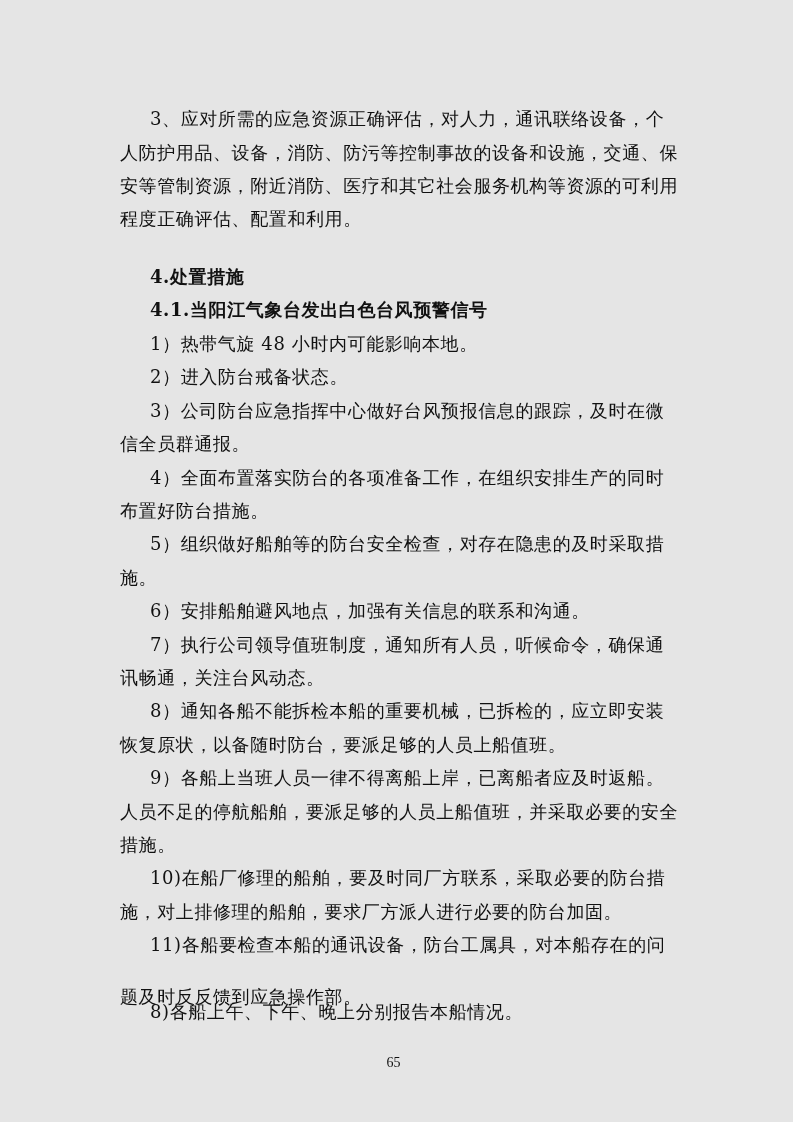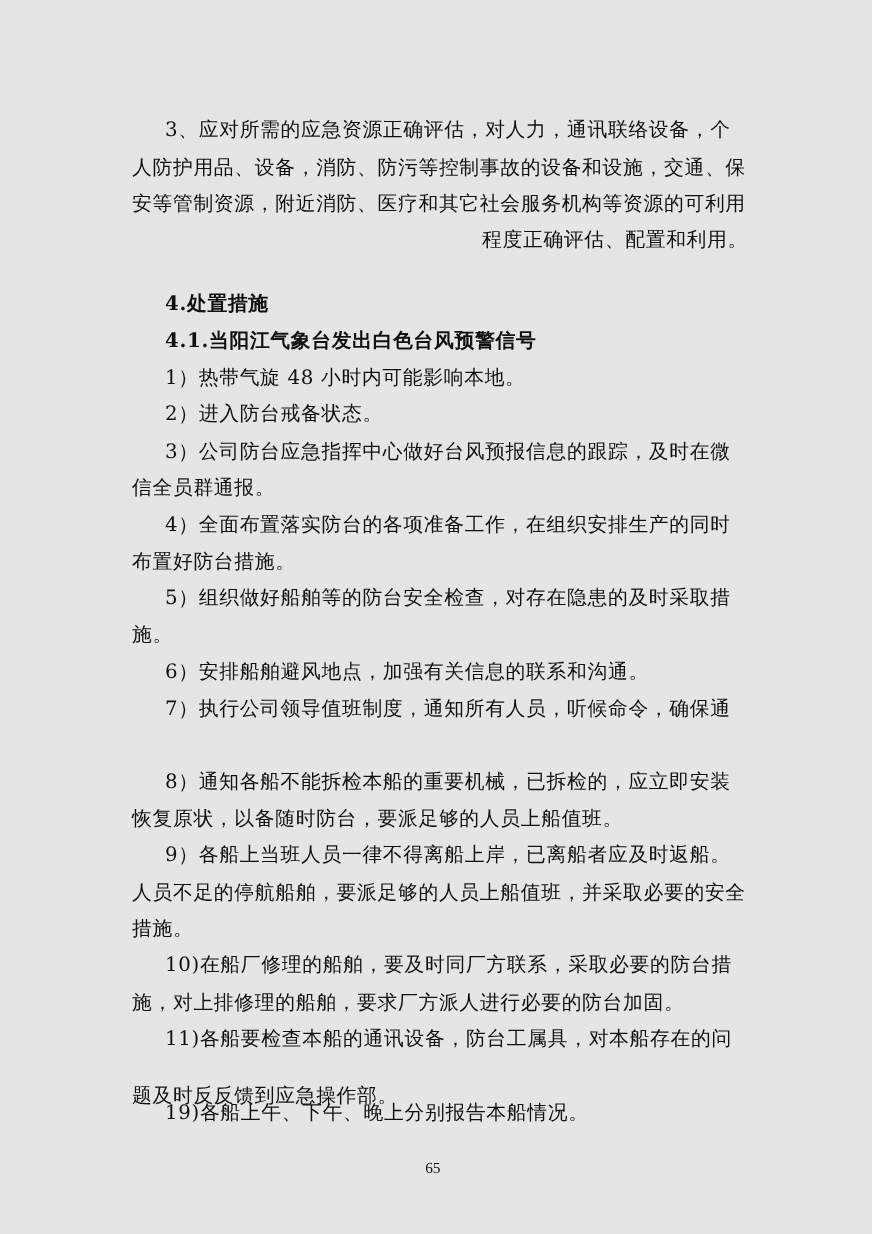--- a/index.html
+++ b/index.html
@@ -23,51 +23,52 @@
   }
 </style>
 </head>
 <body>
 
 <div class="page">
 
   <div class="line indent" style="top:108px;">3、应对所需的应急资源正确评估，对人力，通讯联络设备，个</div>
   <div class="line" style="top:142px;">人防护用品、设备，消防、防污等控制事故的设备和设施，交通、保</div>
   <div class="line" style="top:175px;">安等管制资源，附近消防、医疗和其它社会服务机构等资源的可利用</div>
-  <div class="line" style="top:208px;text-align:right;">程度正确评估、配置和利用。</div>
+  <div class="line" style="top:208px;">程度正确评估、配置和利用。</div>
 
   <div class="line indent bold" style="top:266px;">4.处置措施</div>
   <div class="line indent bold" style="top:299px;">4.1.当阳江气象台发出白色台风预警信号</div>
 
   <div class="line indent" style="top:333px;">1）热带气旋 48 小时内可能影响本地。</div>
 
   <div class="line indent" style="top:366px;">2）进入防台戒备状态。</div>
 
   <div class="line indent" style="top:400px;">3）公司防台应急指挥中心做好台风预报信息的跟踪，及时在微</div>
   <div class="line" style="top:433px;">信全员群通报。</div>
 
   <div class="line indent" style="top:467px;">4）全面布置落实防台的各项准备工作，在组织安排生产的同时</div>
   <div class="line" style="top:500px;">布置好防台措施。</div>
 
   <div class="line indent" style="top:533px;">5）组织做好船舶等的防台安全检查，对存在隐患的及时采取措</div>
   <div class="line" style="top:567px;">施。</div>
 
   <div class="line indent" style="top:600px;">6）安排船舶避风地点，加强有关信息的联系和沟通。</div>
 
   <div class="line indent" style="top:634px;">7）执行公司领导值班制度，通知所有人员，听候命令，确保通</div>
+  <div class="line" style="top:667px;">讯畅通，关注台风动态。</div>
 
   <div class="line indent" style="top:700px;">8）通知各船不能拆检本船的重要机械，已拆检的，应立即安装</div>
   <div class="line" style="top:734px;">恢复原状，以备随时防台，要派足够的人员上船值班。</div>
 
   <div class="line indent" style="top:767px;">9）各船上当班人员一律不得离船上岸，已离船者应及时返船。</div>
   <div class="line" style="top:801px;">人员不足的停航船舶，要派足够的人员上船值班，并采取必要的安全</div>
   <div class="line" style="top:834px;">措施。</div>
 
   <div class="line indent" style="top:867px;">10)在船厂修理的船舶，要及时同厂方联系，采取必要的防台措</div>
   <div class="line" style="top:901px;">施，对上排修理的船舶，要求厂方派人进行必要的防台加固。</div>
 
   <div class="line indent" style="top:934px;">11)各船要检查本船的通讯设备，防台工属具，对本船存在的问</div>
   <div class="line" style="top:986px;">题及时反反馈到应急操作部。</div>
 
-  <div class="line indent" style="top:1001px;">19)各船上午、下午、晚上分别报告本船情况。</div>
+  <div class="line indent" style="top:1001px;">8)各船上午、下午、晚上分别报告本船情况。</div>
 
   <div class="page-number">65</div>
 </div>
 
 </body></html>

